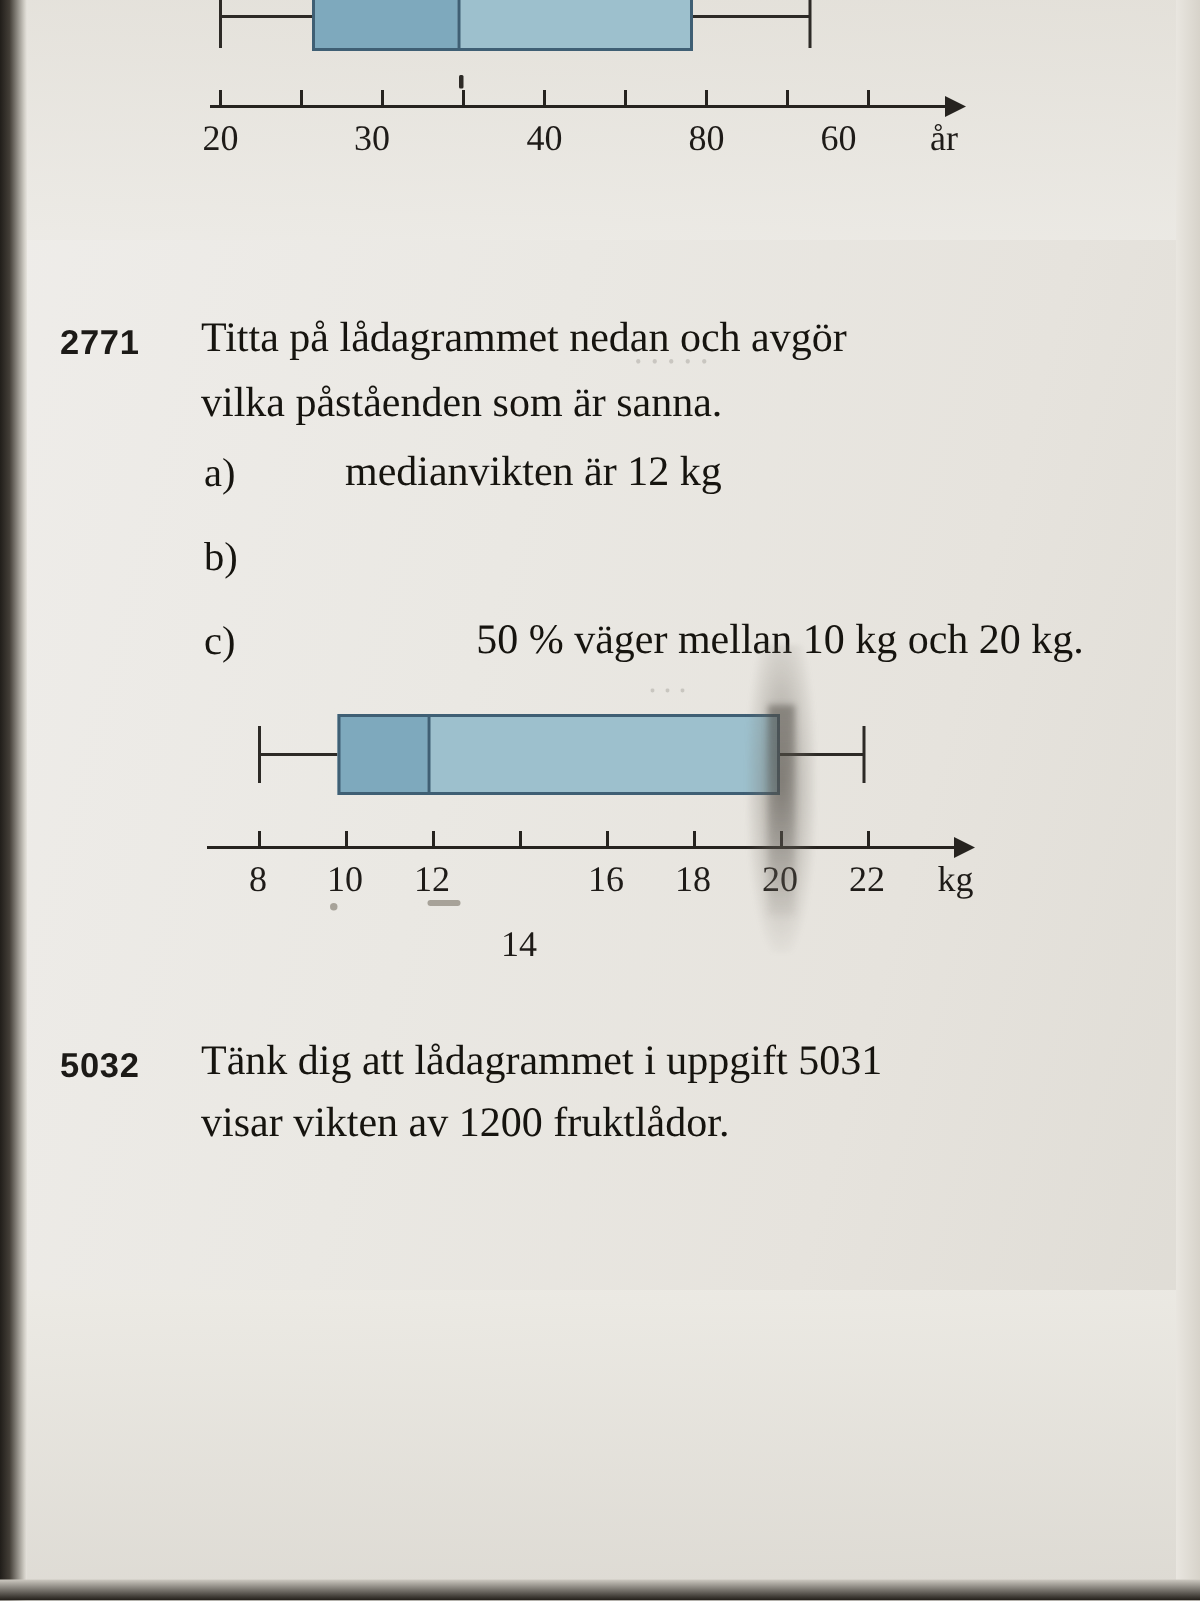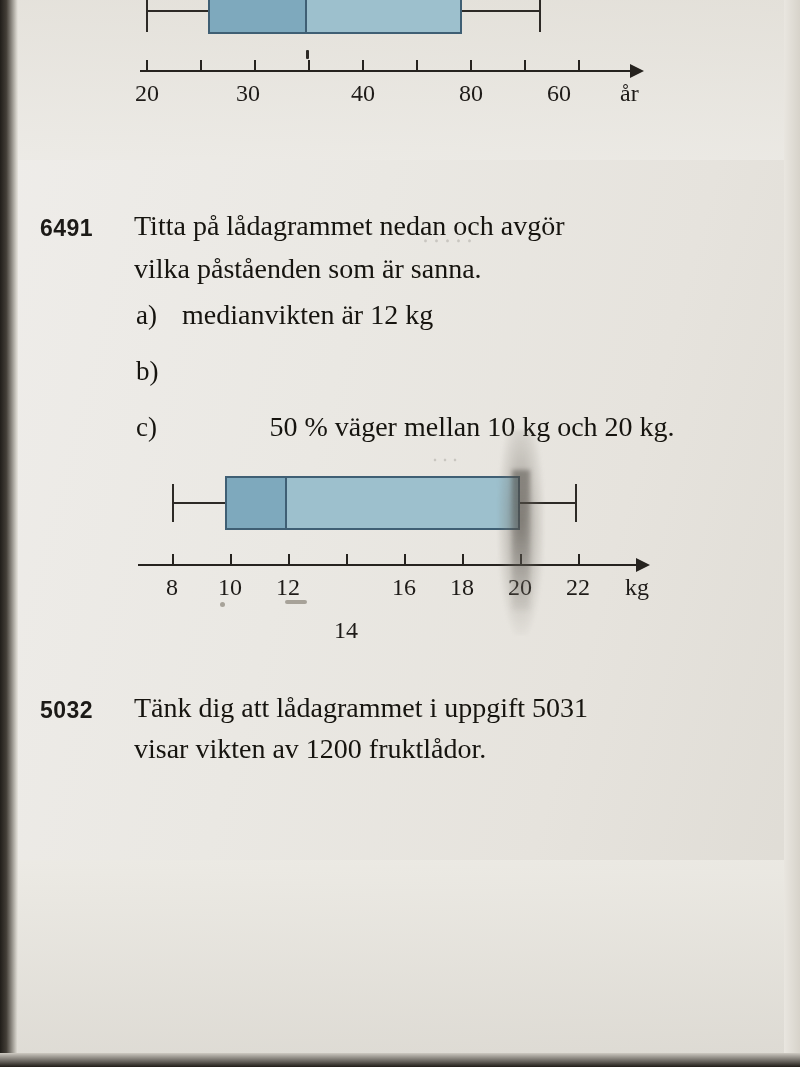--- a/index.html
+++ b/index.html
@@ -114,20 +114,21 @@
     position:absolute;font-size:28px;line-height:41px;color:#16140f;
     font-family:"Liberation Serif", serif;
   }
   .sub-letter{
     position:absolute;font-size:27px;color:#16140f;
     font-family:"Liberation Serif", serif;
   }
   .sub-text{
     position:absolute;font-size:28px;color:#16140f;
     font-family:"Liberation Serif", serif;
+    margin-left:48px;
   }
 
   
   .chart-bot{position:absolute;left:130px;top:470px;width:560px;height:150px;}
   .box-bot{
     position:absolute;left:95px;top:6px;width:295px;height:54px;
     border:2px solid #3f5f74;background:#7ea9bd;box-sizing:border-box;
   }
   .box-bot .fillright{
     position:absolute;left:58px;top:0;right:0;height:100%;background:#9dc0cd;
@@ -177,21 +178,21 @@
     <div class="smalltickmark" style="left:176px;top:62px;"></div>
 
     <div class="ticklabel" style="left:-3px;top:92px;width:40px;">20</div>
     <div class="ticklabel" style="left:98px;top:92px;width:40px;">30</div>
     <div class="ticklabel" style="left:213px;top:92px;width:40px;">40</div>
     <div class="ticklabel" style="left:321px;top:92px;width:40px;">80</div>
     <div class="ticklabel" style="left:409px;top:92px;width:40px;">60</div>
     <div class="unitlabel" style="left:490px;top:92px;">år</div>
   </div>
 
-  <div class="prob-num" style="left:40px;top:215px;">6491</div>
+  <div class="prob-num" style="left:40px;top:215px;">2771</div>
   <div class="prob-text" style="left:134px;top:205px;width:600px;">Titta på lådagrammet nedan och avgör</div>
   <div class="prob-text" style="left:134px;top:248px;width:600px;">vilka påståenden som är sanna.</div>
 
   <div class="sub-letter" style="left:136px;top:300px;">a)</div>
   <div class="sub-text" style="left:182px;top:299px;width:560px;">medianvikten är 12 kg</div>
 
   <div class="sub-letter" style="left:136px;top:356px;">b)</div>
 
   <div class="sub-letter" style="left:136px;top:412px;">c)</div>
   <div class="sub-text" style="left:182px;top:411px;width:580px;text-align:center;">50 % väger mellan 10 kg och 20 kg.</div>

